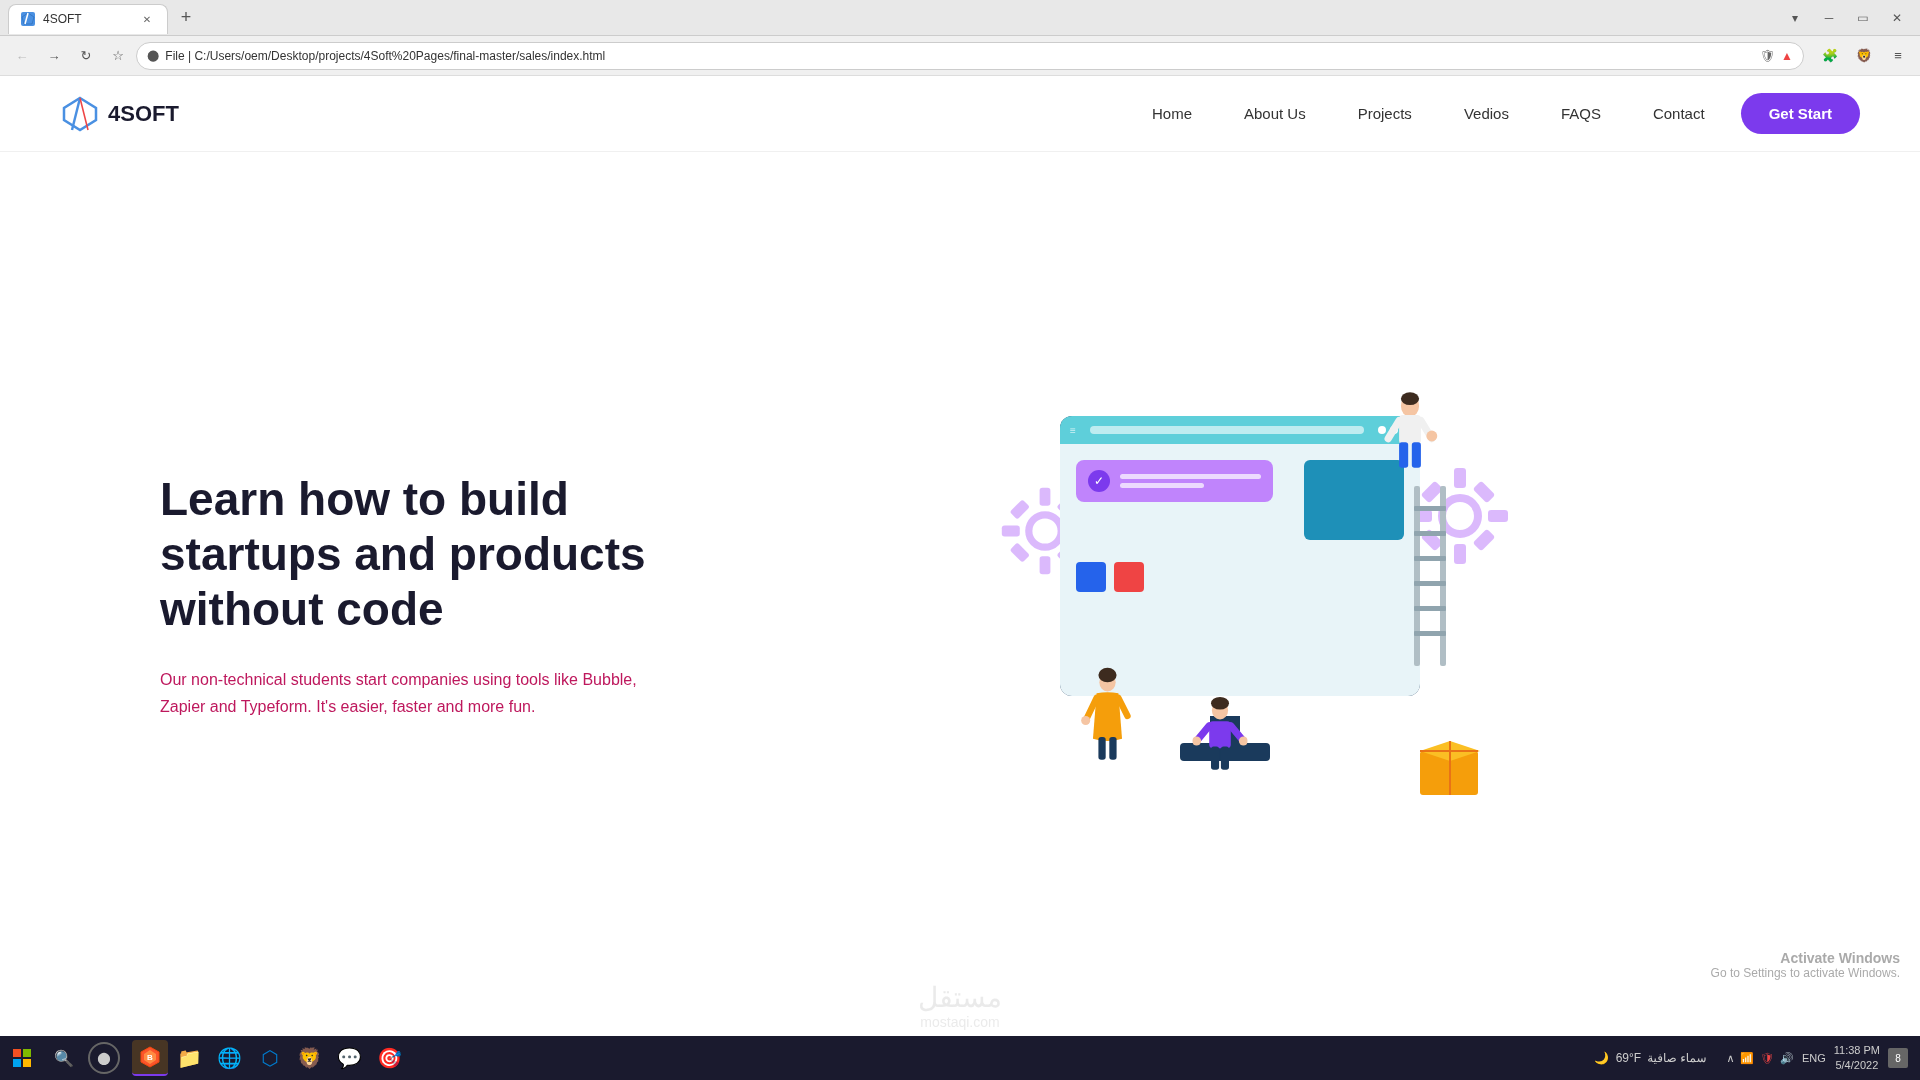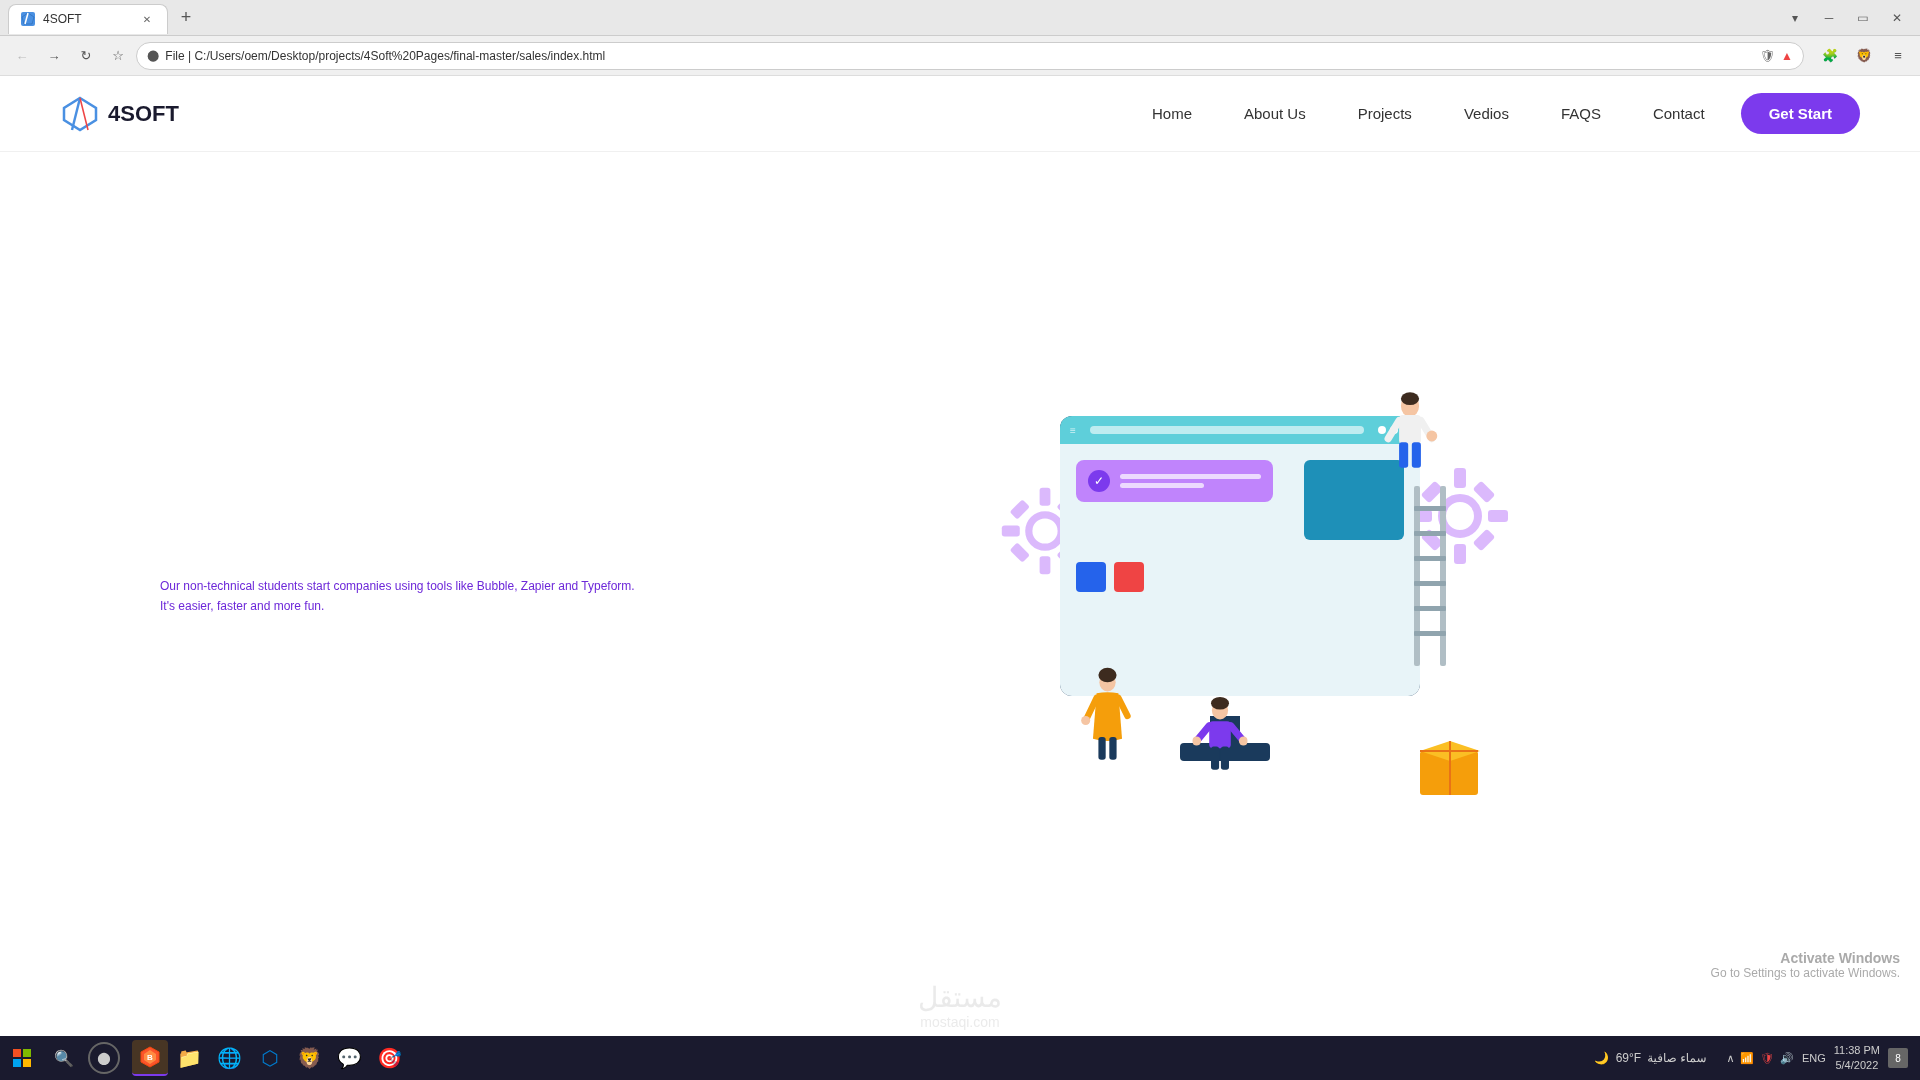--- a/index.html
+++ b/index.html
@@ -234,22 +234,22 @@
       max-width: 600px;
     }
     .hero-title {
       font-size: 46px;
       font-weight: 800;
       color: #1a1a2e;
       line-height: 1.2;
       margin-bottom: 28px;
     }
     .hero-desc {
-      font-size: 12px;
-      color: #6d28d9;
+      font-size: 16px;
+      color: #be185d;
       line-height: 1.7;
       max-width: 480px;
     }
     .hero-image {
       flex: 1;
       display: flex;
       justify-content: center;
       align-items: center;
       position: relative;
     }
@@ -626,20 +626,21 @@
       <a class="nav-link">Projects</a>
       <a class="nav-link">Vedios</a>
       <a class="nav-link">FAQS</a>
       <a class="nav-link">Contact</a>
     </div>
     <button class="get-start-btn">Get Start</button>
   </nav>
 
   <section class="hero-section">
     <div class="hero-text">
+      <h1 class="hero-title">Learn how to build startups and products without code</h1>
       <p class="hero-desc">Our non-technical students start companies using tools like Bubble, Zapier and Typeform. It's easier, faster and more fun.</p>
     </div>
 
     <div class="hero-image">
 
       <div class="illustration">
 
         <svg class="gear-left" viewBox="0 0 100 100">
           <g fill="#c084fc" opacity="0.8">
             <circle cx="50" cy="50" r="18" fill="none" stroke="#c084fc" stroke-width="8"></circle>

